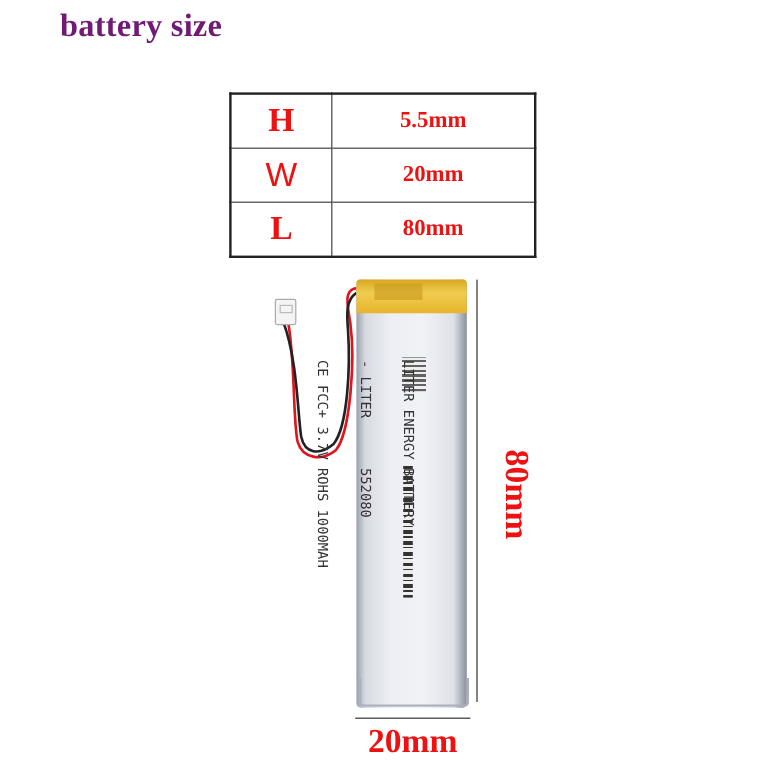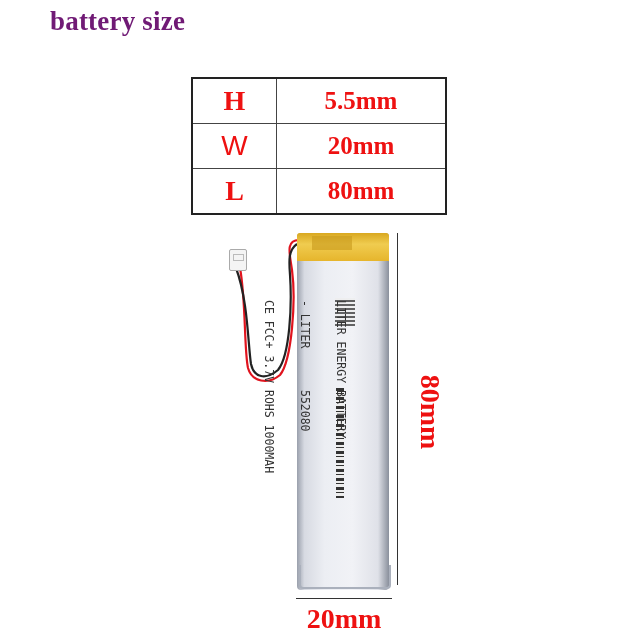--- a/index.html
+++ b/index.html
@@ -2,21 +2,21 @@
 <html><head>
 <meta charset="utf-8">
 <style>
   html,body{margin:0;padding:0;background:#fff;}
   body{width:640px;height:640px;position:relative;overflow:hidden;font-family:"Liberation Serif","DejaVu Serif",serif;}
   .title{position:absolute;left:14px;top:6px;font-size:27px;font-weight:bold;color:#701a75;letter-spacing:0.2px;margin-left:36px;}
   table.dims{position:absolute;left:191px;top:77px;width:256px;height:138px;border-collapse:collapse;border:2px solid #222;}
   table.dims td{border:1px solid #444;text-align:center;color:#ee1111;font-weight:bold;padding:0;}
   td.k{width:83px;font-size:28px;}
   td.k.w{font-family:"Liberation Sans","DejaVu Sans",sans-serif;font-weight:normal;font-size:28px;}
-  td.v{font-size:25px;}
+  td.v{font-size:19px;}
   .battery{position:absolute;left:297px;top:233px;width:92px;height:357px;border-radius:4px;
     background:linear-gradient(90deg,#9aa0ac 0%,#d7dae2 8%,#eceef3 30%,#f1f2f6 60%,#dfe1e8 88%,#8a909c 100%);}
   .tab{position:absolute;left:297px;top:233px;width:92px;height:28px;
     background:linear-gradient(180deg,#d9a820 0%,#f0cc50 40%,#e6b52c 100%);border-radius:3px 3px 0 0;}
   .tab-inner{position:absolute;left:312px;top:236px;width:40px;height:14px;background:#c89a1c;opacity:0.6;}
   .bottom-edge{position:absolute;left:299px;top:565px;width:88px;height:22px;border:2px solid #aab0bc;border-top:none;border-radius:0 0 4px 4px;}
   .label-text{position:absolute;left:343px;top:300px;width:0;height:0;}
   .label-text .lines{position:absolute;left:0;top:0;transform-origin:0 0;transform:rotate(90deg);
     font-family:"DejaVu Sans Mono","Liberation Mono",monospace;font-size:11.5px;color:#333;line-height:12px;white-space:pre;}
   .qr{position:absolute;left:335px;top:298px;width:20px;height:28px;

